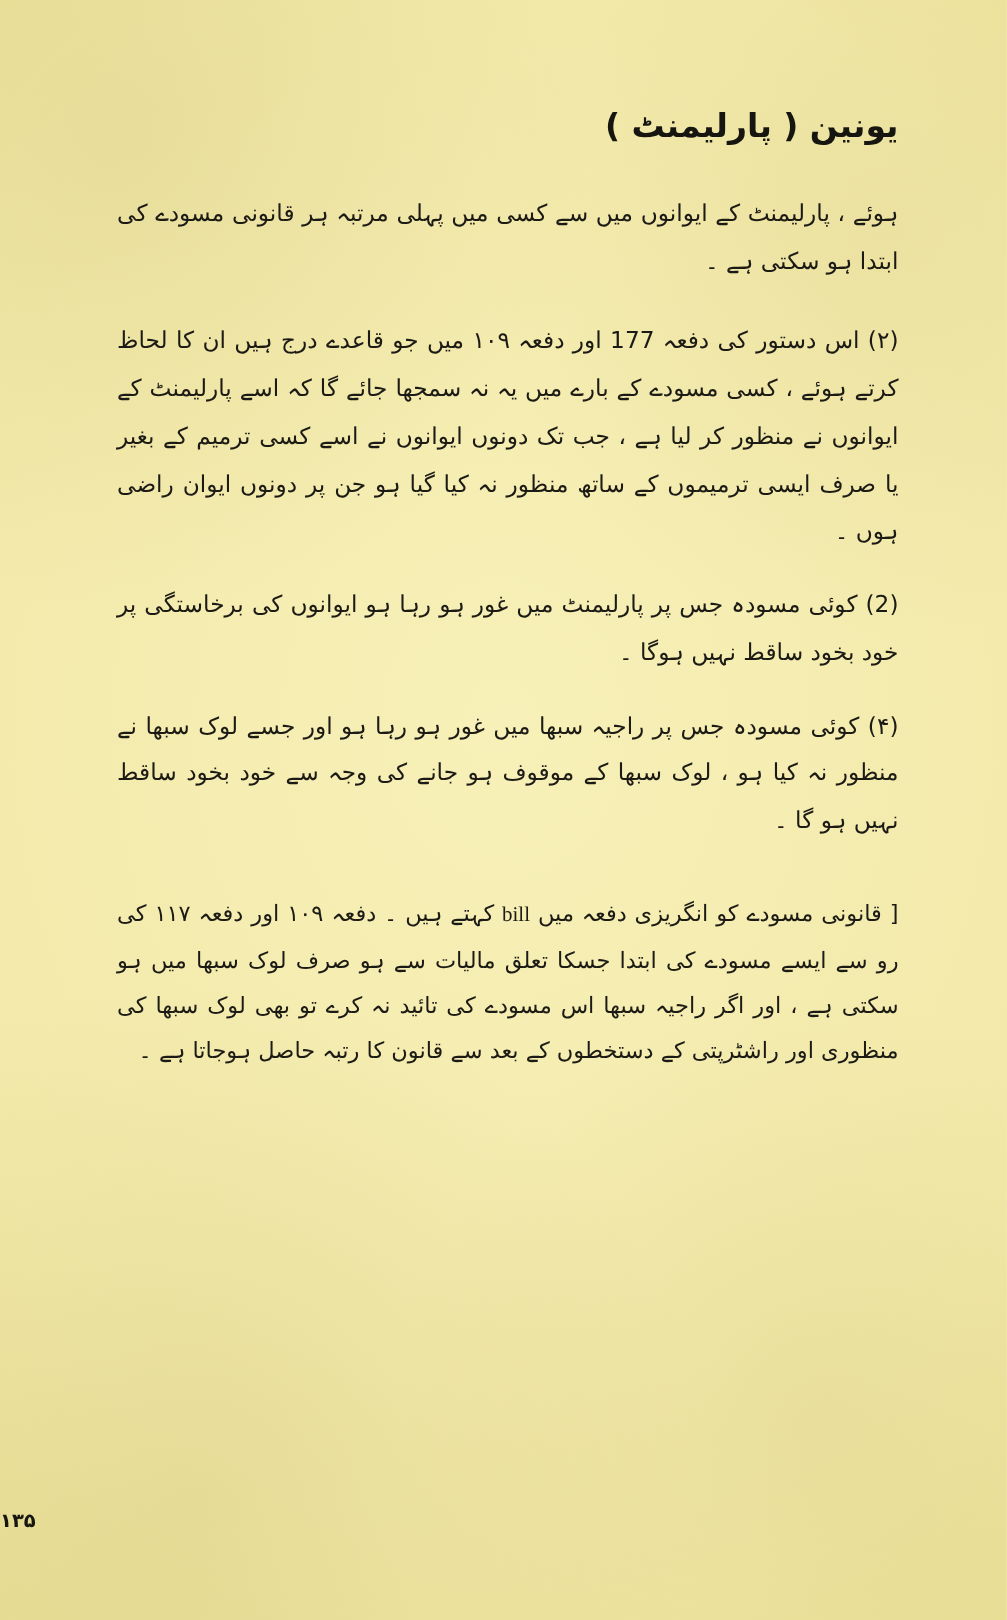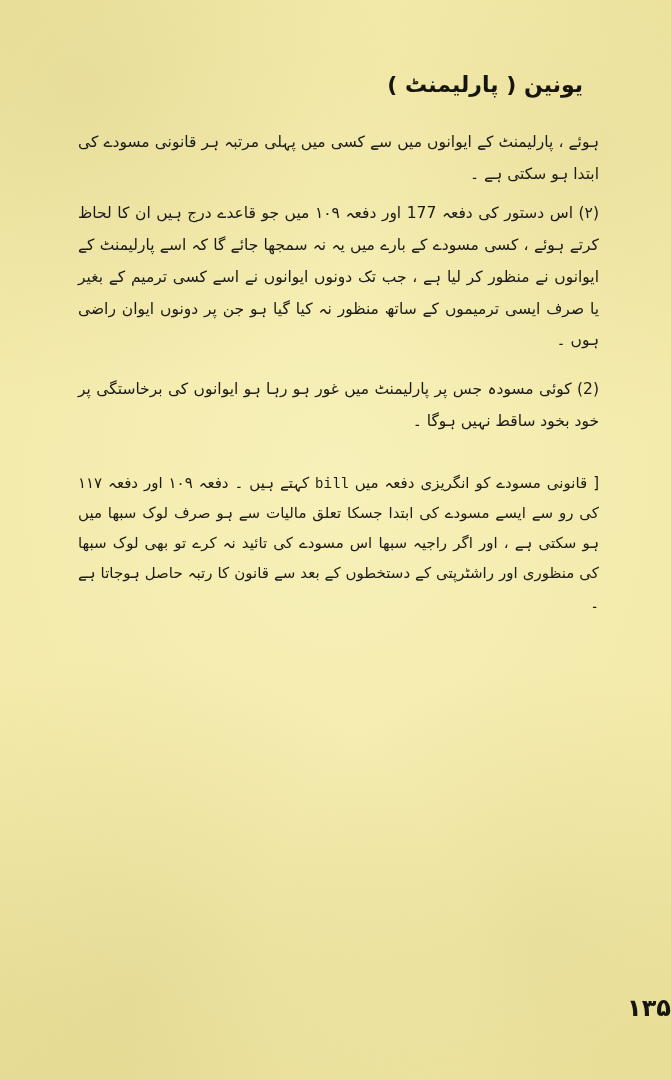--- a/index.html
+++ b/index.html
@@ -41,76 +41,77 @@
     bottom: 60px;
     direction: rtl;
     text-align: right;
     color: #1c1a14;
   }
   .heading {
     font-family: "DejaVu Sans", sans-serif;
     font-size: 22px;
     font-weight: bold;
     letter-spacing: 0px;
-    margin: 0 16px 26px 0;
+    margin: 0 0 26px 0;
     line-height: 1.4;
     color: #17150f;
   }
   .para {
     font-size: 15.5px;
     line-height: 2.05;
     margin: 0 0 17px 0;
     color: #1c1a14;
     text-align: justify;
     text-align-last: right;
   }
   .para-cont {
-    margin-bottom: 8px;
+    margin-bottom: 22px;
   }
   .bracket-note {
     font-size: 15px;
     line-height: 2.0;
     margin-top: 30px;
     color: #1c1a14;
     text-align: justify;
     text-align-last: right;
   }
   .latin {
     direction: ltr;
     unicode-bidi: embed;
-    font-family: Liberation Mono, monospace;
+    font-family: Liberation Serif, serif;
     font-size: 14px;
     margin-top: 36px;
   }
   .page-number {
     position: absolute;
     left: 0;
     right: 0;
     bottom: 58px;
-    text-align: right;
-    font-size: 24px;
+    text-align: left;
+    font-size: 13px;
     font-weight: bold;
     color: #17150f;
     letter-spacing: 1px;
   }
 </style>
 </head>
 <body>
 
 <div class="page">
   <div class="content">
 
     <h1 class="heading">یونین ( پارلیمنٹ )</h1>
 
     <p class="para para-cont">ہوئے ، پارلیمنٹ کے ایوانوں میں سے کسی میں پہلی مرتبہ ہر قانونی مسودے کی ابتدا ہو سکتی ہے ۔</p>
 
     <p class="para">(۲) اس دستور کی دفعہ 177 اور دفعہ ۱۰۹ میں جو قاعدے درج ہیں ان کا لحاظ کرتے ہوئے ، کسی مسودے کے بارے میں یہ نہ سمجھا جائے گا کہ اسے پارلیمنٹ کے ایوانوں نے منظور کر لیا ہے ، جب تک دونوں ایوانوں نے اسے کسی ترمیم کے بغیر یا صرف ایسی ترمیموں کے ساتھ منظور نہ کیا گیا ہو جن پر دونوں ایوان راضی ہوں ۔</p>
 
     <p class="para">(2) کوئی مسودہ جس پر پارلیمنٹ میں غور ہو رہا ہو ایوانوں کی برخاستگی پر خود بخود ساقط نہیں ہوگا ۔</p>
 
+    <p class="para">(۴) کوئی مسودہ جس پر راجیہ سبھا میں غور ہو رہا ہو اور جسے لوک سبھا نے منظور نہ کیا ہو ، لوک سبھا کے موقوف ہو جانے کی وجہ سے خود بخود ساقط نہیں ہو گا ۔</p>
 
 
     <p class="bracket-note"><span>[ قانونی مسودے کو انگریزی دفعہ میں</span> <span class="latin">bill</span> <span>کہتے ہیں ۔ دفعہ ۱۰۹ اور دفعہ ۱۱۷ کی رو سے ایسے مسودے کی ابتدا جسکا تعلق مالیات سے ہو صرف لوک سبھا میں ہو سکتی ہے ، اور اگر راجیہ سبھا اس مسودے کی تائید نہ کرے تو بھی لوک سبھا کی منظوری اور راشٹرپتی کے دستخطوں کے بعد سے قانون کا رتبہ حاصل ہوجاتا ہے ۔</span></p>
 
   </div>
 
   <div class="page-number">۱۳۵</div>
 </div>
 
 </body></html>

